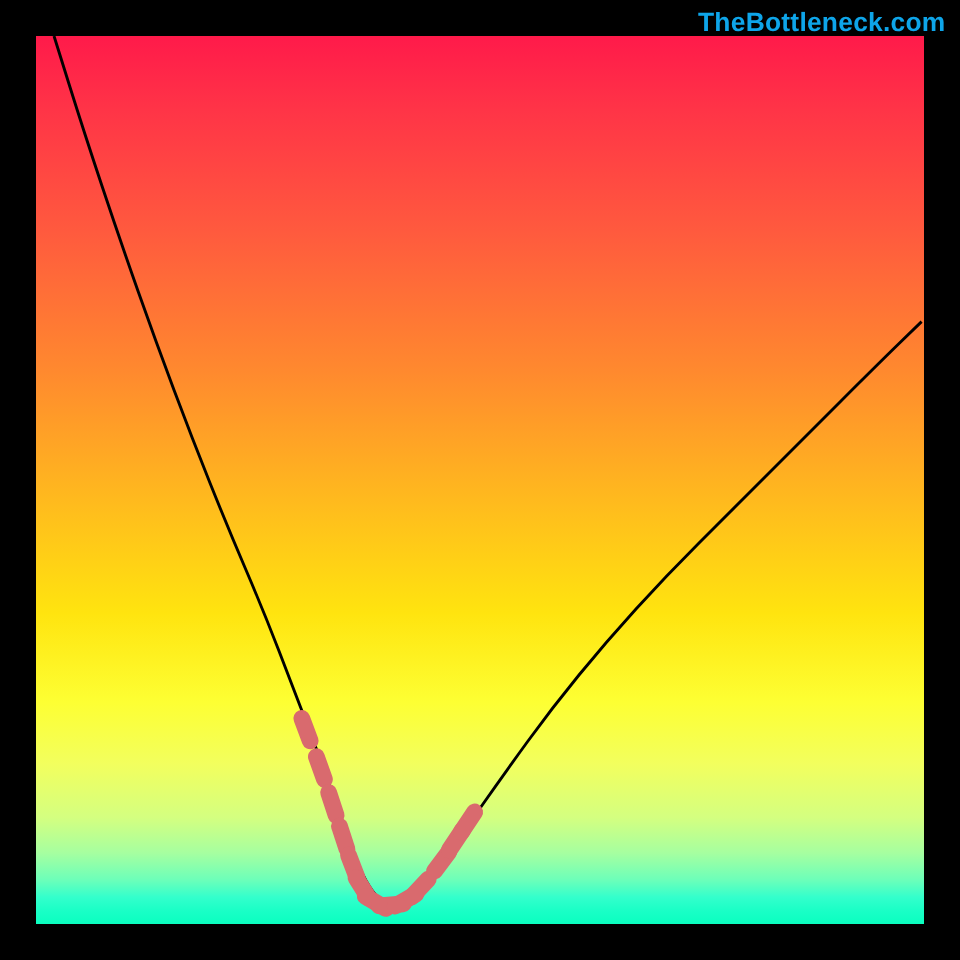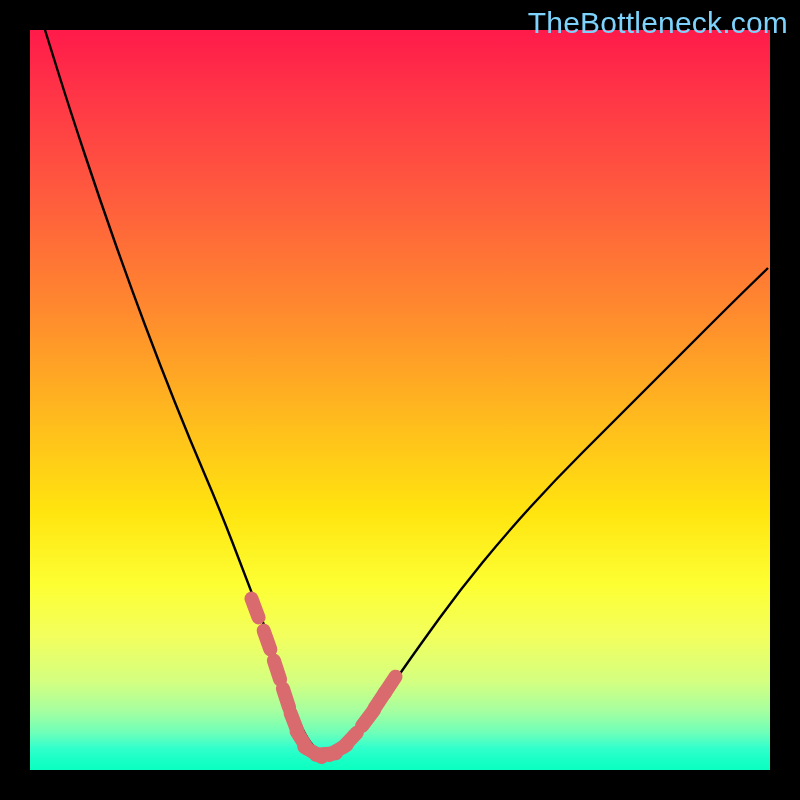--- a/index.html
+++ b/index.html
@@ -8,23 +8,23 @@
     height: 800px;
     background: #000;
     position: relative;
     overflow: hidden;
     font-family: Arial, Helvetica, sans-serif;
   }
   .watermark {
     position: absolute;
     top: 6px;
     right: 12px;
-    color: #7dd3fc;
-    font-size: 30px;
-    font-weight: 400;
+    color: #0ea5e9;
+    font-size: 22px;
+    font-weight: 700;
     letter-spacing: 0.2px;
     z-index: 10;
   }
   .plot {
     position: absolute;
     left: 30px;
     top: 30px;
     width: 740px;
     height: 740px;
   }

